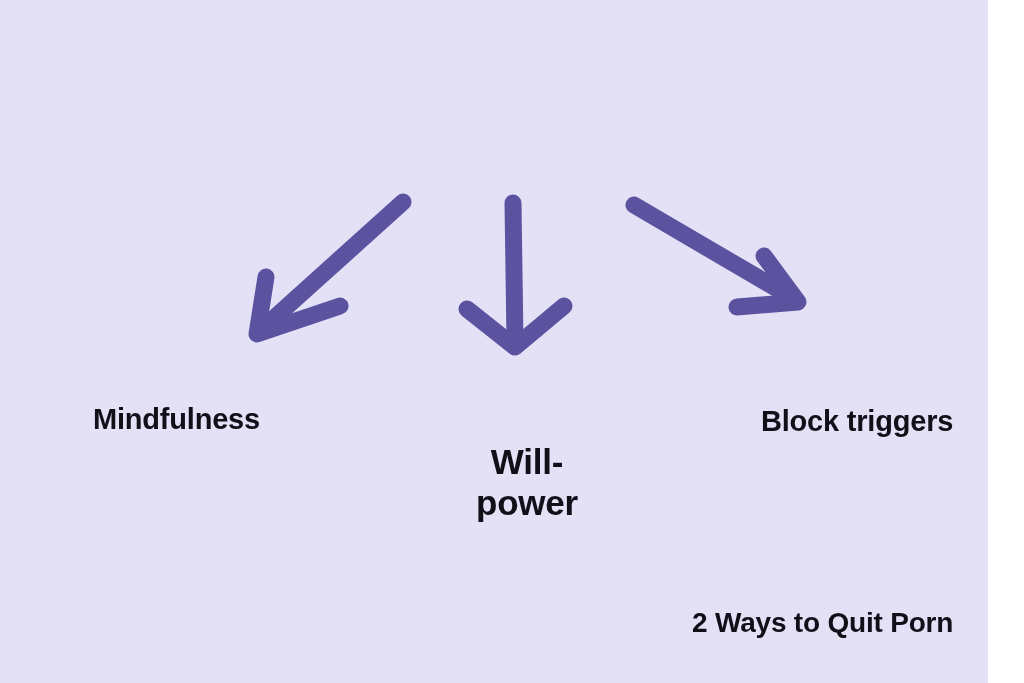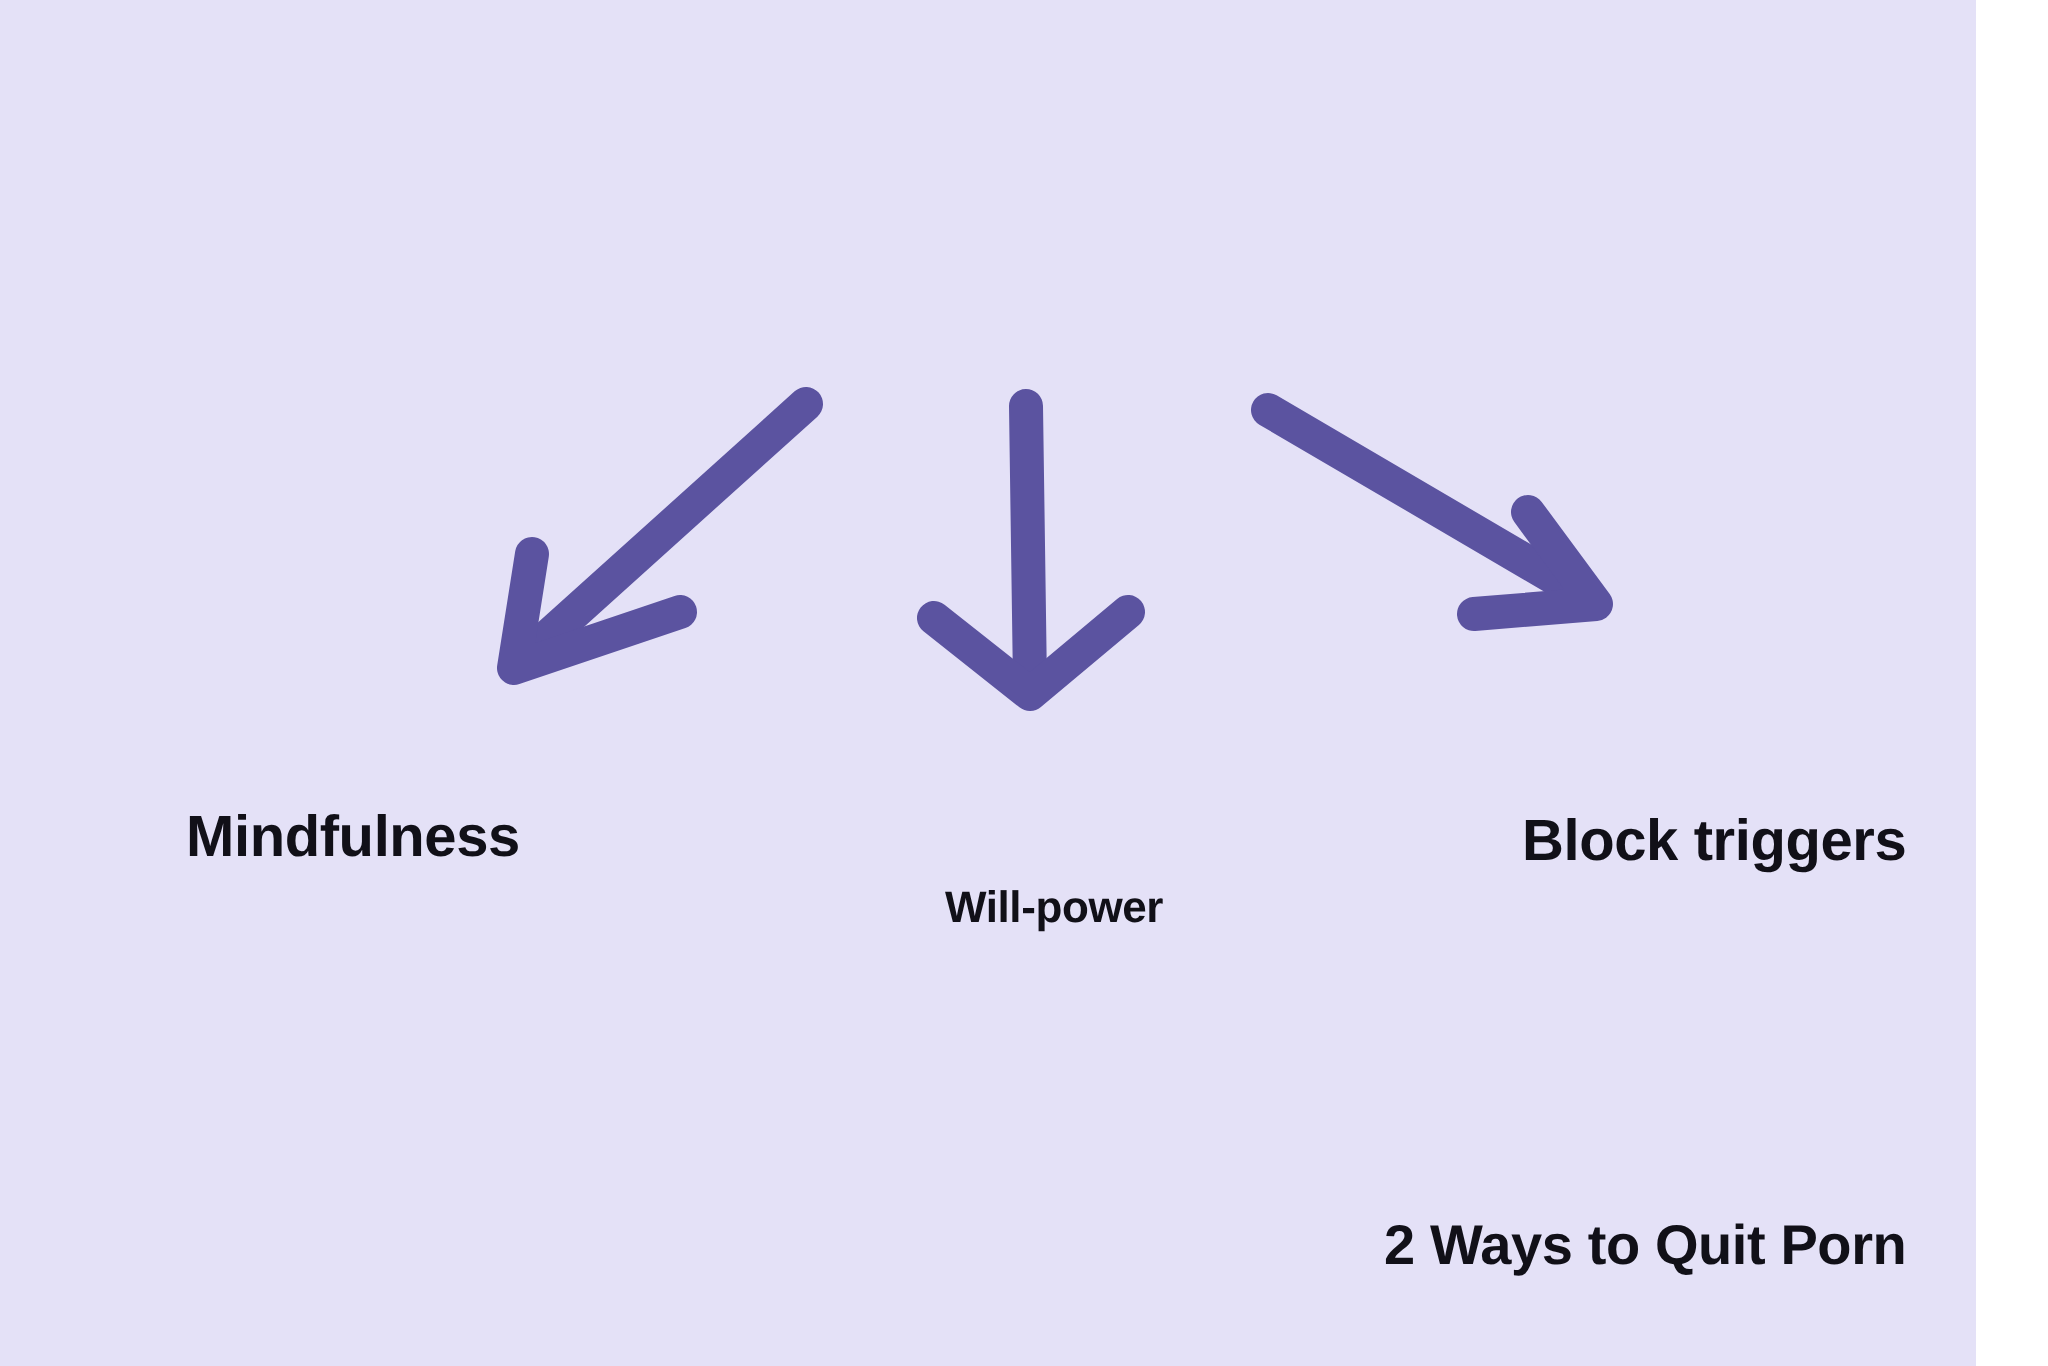--- a/index.html
+++ b/index.html
@@ -37,21 +37,21 @@
     line-height: 1.18;
   }
   .label-left {
     left: 93px;
     top: 402px;
     font-size: 29px;
   }
   .label-center {
     left: 447px;
     top: 441px;
-    font-size: 22px;
+    font-size: 35px;
     text-align: center;
     white-space: normal;
     width: 160px;
   }
   .label-center .line2 {
     display: block;
   }
   .label-right {
     left: 745px;
     top: 404px;

